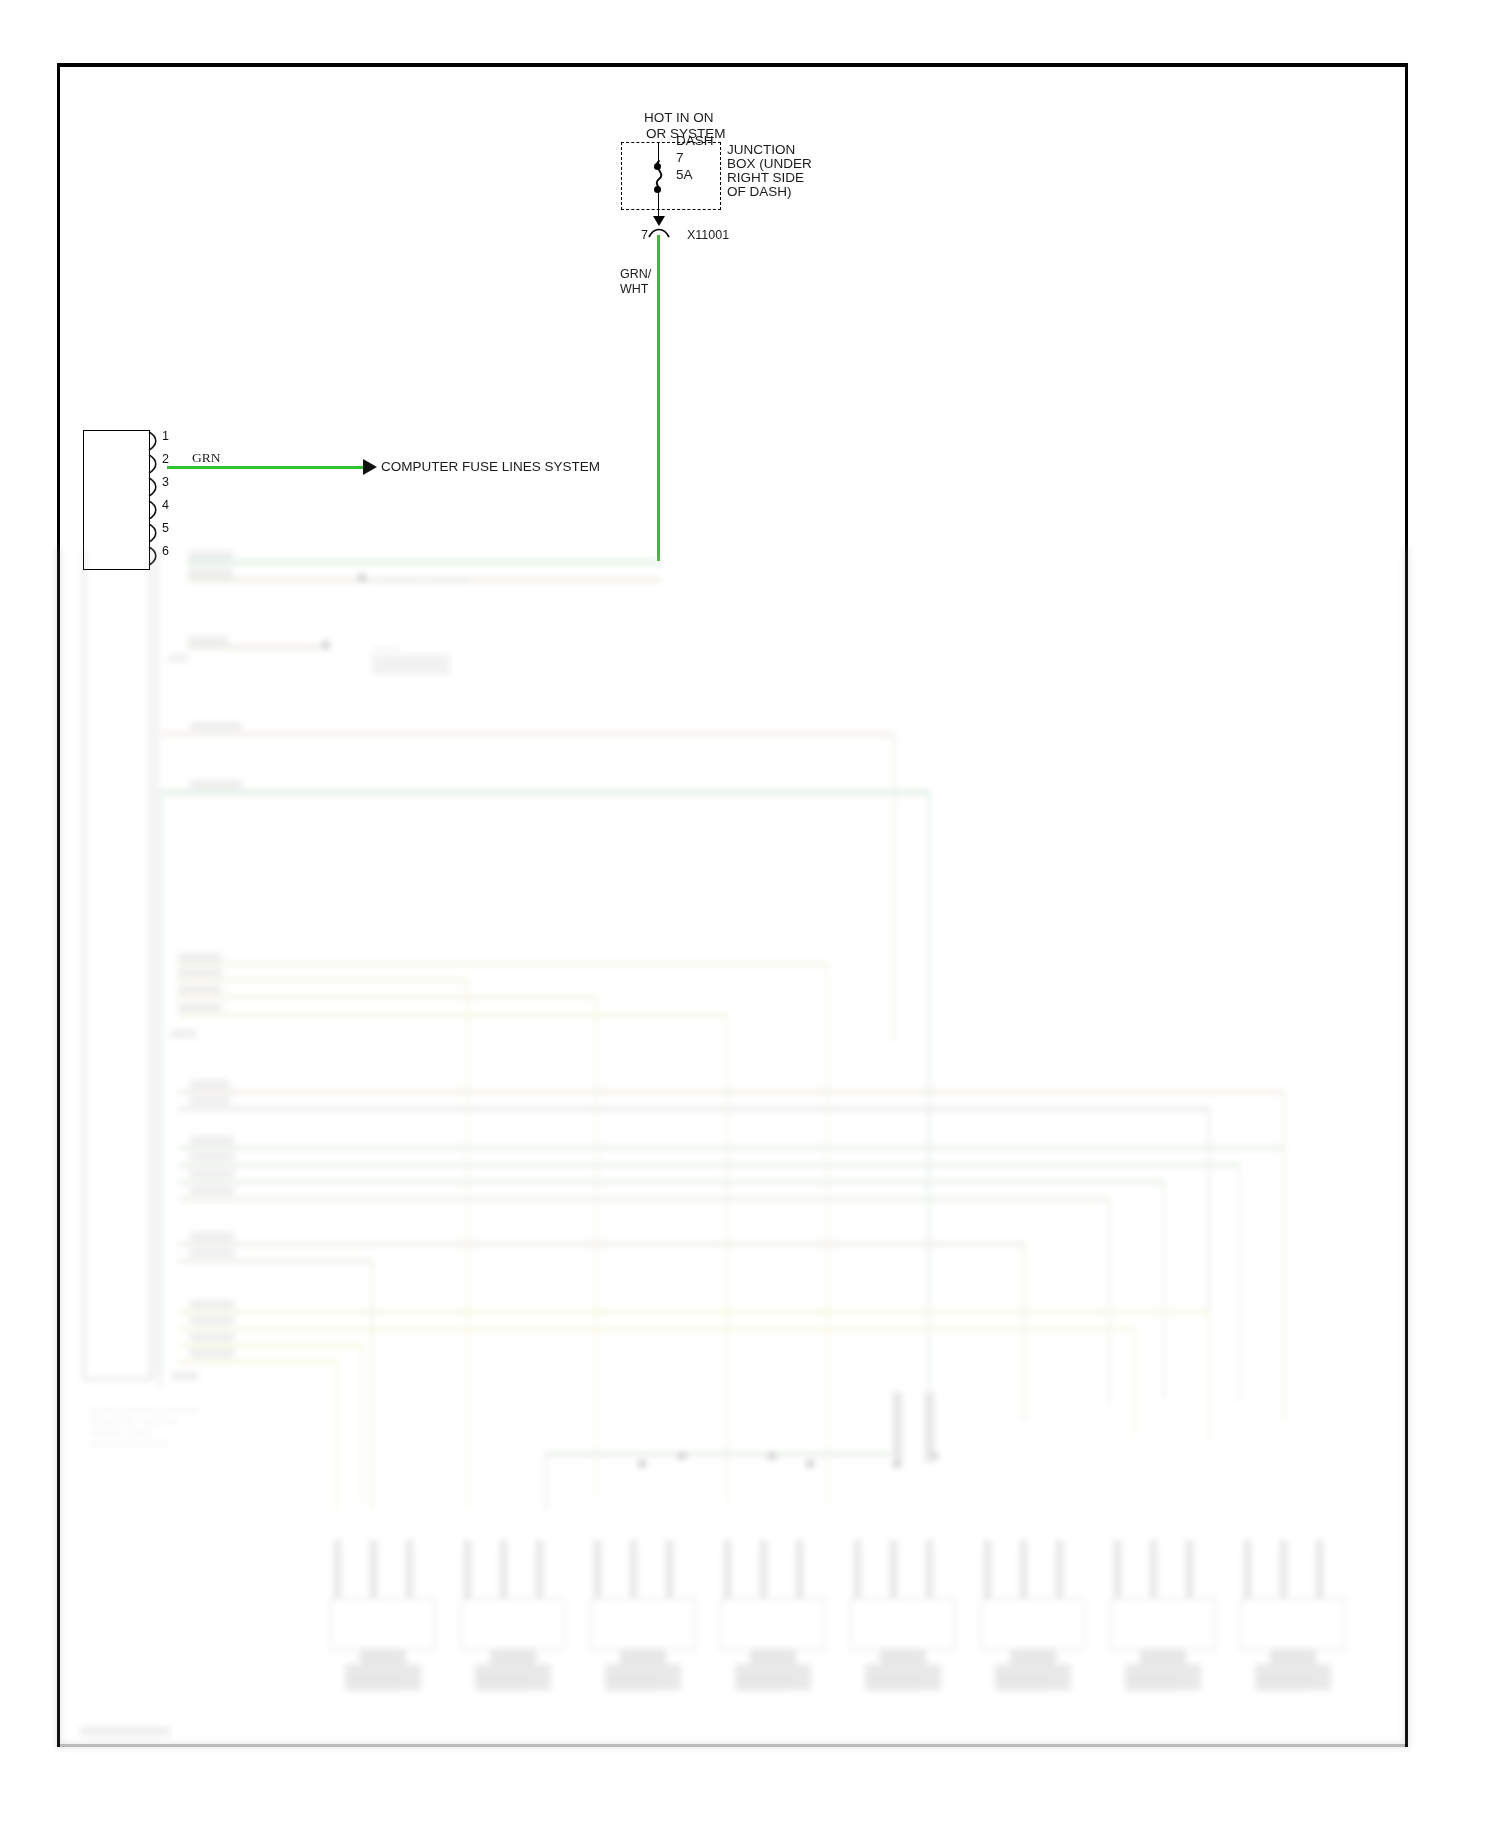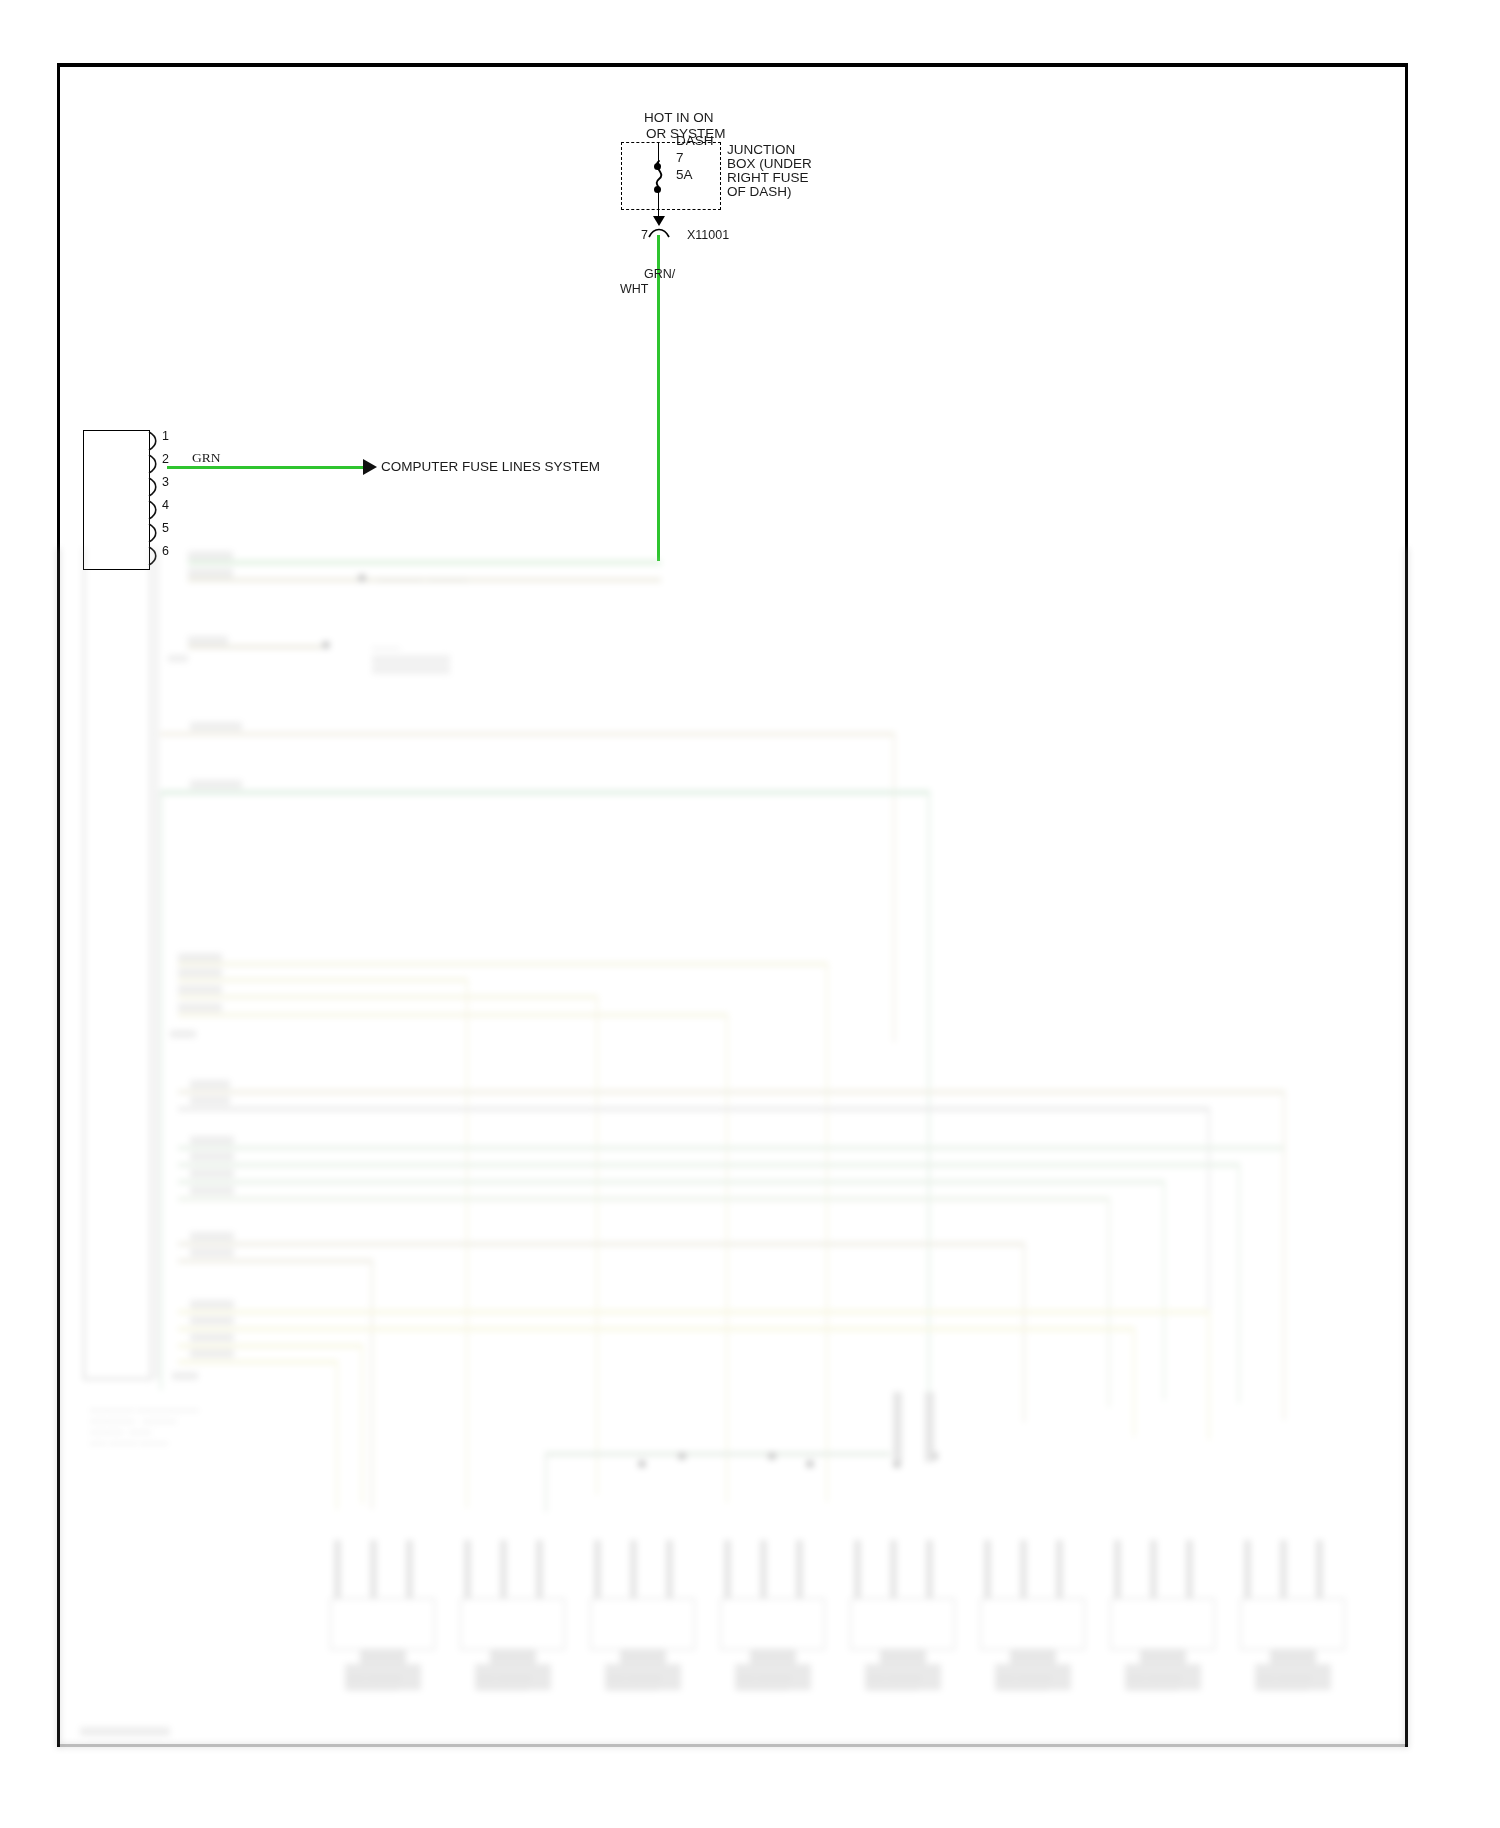--- a/index.html
+++ b/index.html
@@ -102,31 +102,31 @@
   <div class="dot" style="left:654px;top:186px;"></div>
   <div class="fuse-wire-bot"></div>
   <div class="arrow-down"></div>
 
   <div class="t" style="left:676px;top:133px;">DASH</div>
   <div class="t" style="left:676px;top:150px;">7</div>
   <div class="t" style="left:676px;top:167px;">5A</div>
 
   <div class="t" style="left:727px;top:142px;">JUNCTION</div>
   <div class="t" style="left:727px;top:156px;">BOX (UNDER</div>
-  <div class="t" style="left:727px;top:170px;">RIGHT FUSE</div>
+  <div class="t" style="left:727px;top:170px;">RIGHT SIDE</div>
   <div class="t" style="left:727px;top:184px;">OF DASH)</div>
 
   <svg class="conn-arc" viewBox="0 0 24 12">
     <path d="M2 11 C 7 1, 17 1, 22 11" stroke="#000" stroke-width="1.7" fill="none"></path>
   </svg>
   <div class="t sm" style="left:641px;top:228px;">7</div>
   <div class="t sm" style="left:687px;top:228px;">X11001</div>
 
   <div class="grn-vert"></div>
-  <div class="t sm" style="left:644px;top:267px;">GRN/</div>
+  <div class="t sm" style="left:620px;top:267px;">GRN/</div>
   <div class="t sm" style="left:620px;top:282px;">WHT</div>
 
   <div class="conn-box"></div>
 
   <svg class="pin-arcs" viewBox="0 0 16 148">
     <path d="M1 2  C 10 7, 10 15, 1 20" stroke="#111" stroke-width="1.6" fill="none"></path>
     <path d="M1 25 C 10 30, 10 38, 1 43" stroke="#111" stroke-width="1.6" fill="none"></path>
     <path d="M1 48 C 10 53, 10 61, 1 66" stroke="#111" stroke-width="1.6" fill="none"></path>
     <path d="M1 71 C 10 76, 10 84, 1 89" stroke="#111" stroke-width="1.6" fill="none"></path>
     <path d="M1 94 C 10 99, 10 107, 1 112" stroke="#111" stroke-width="1.6" fill="none"></path>

